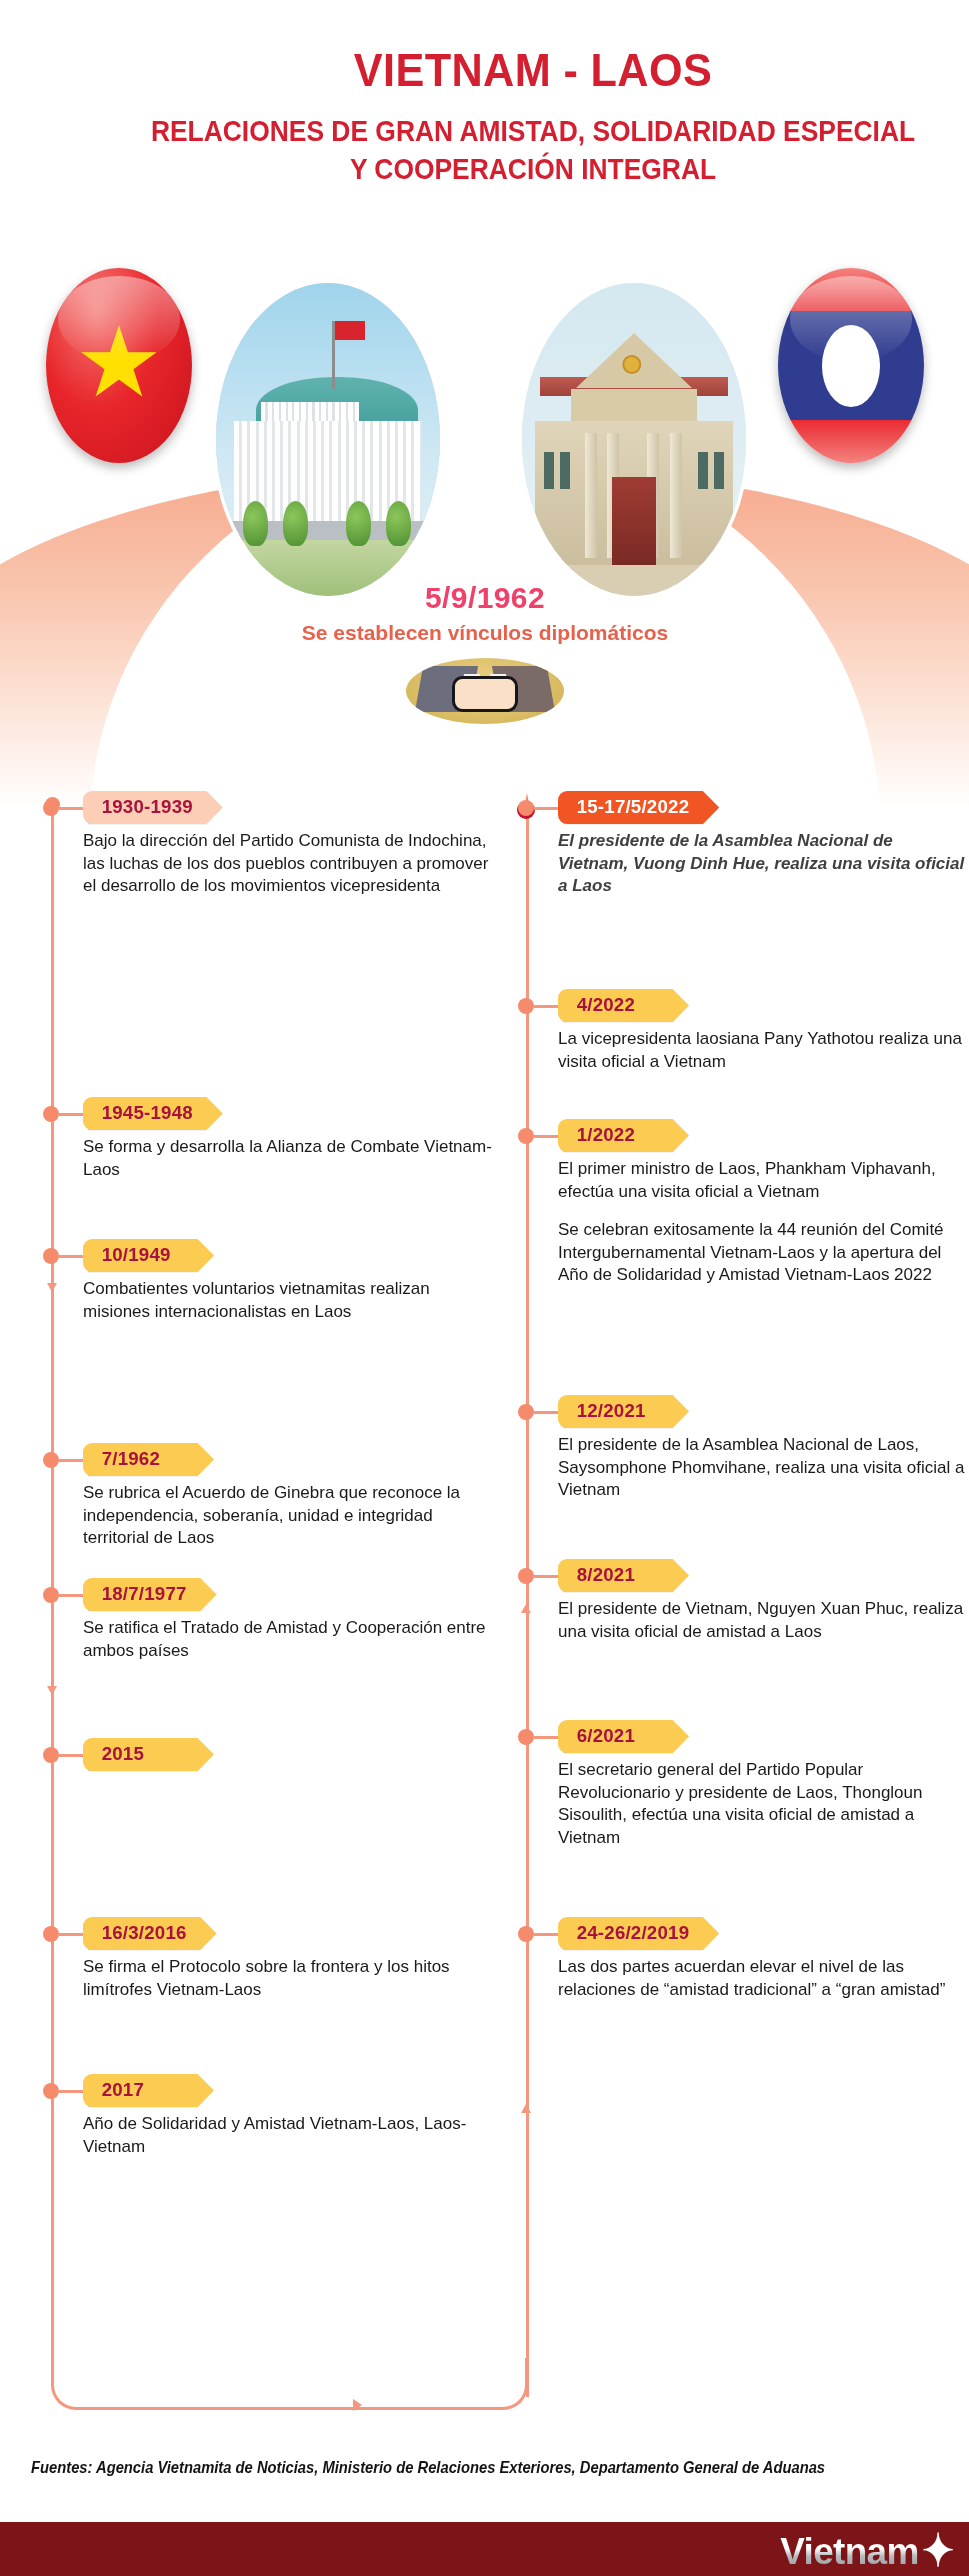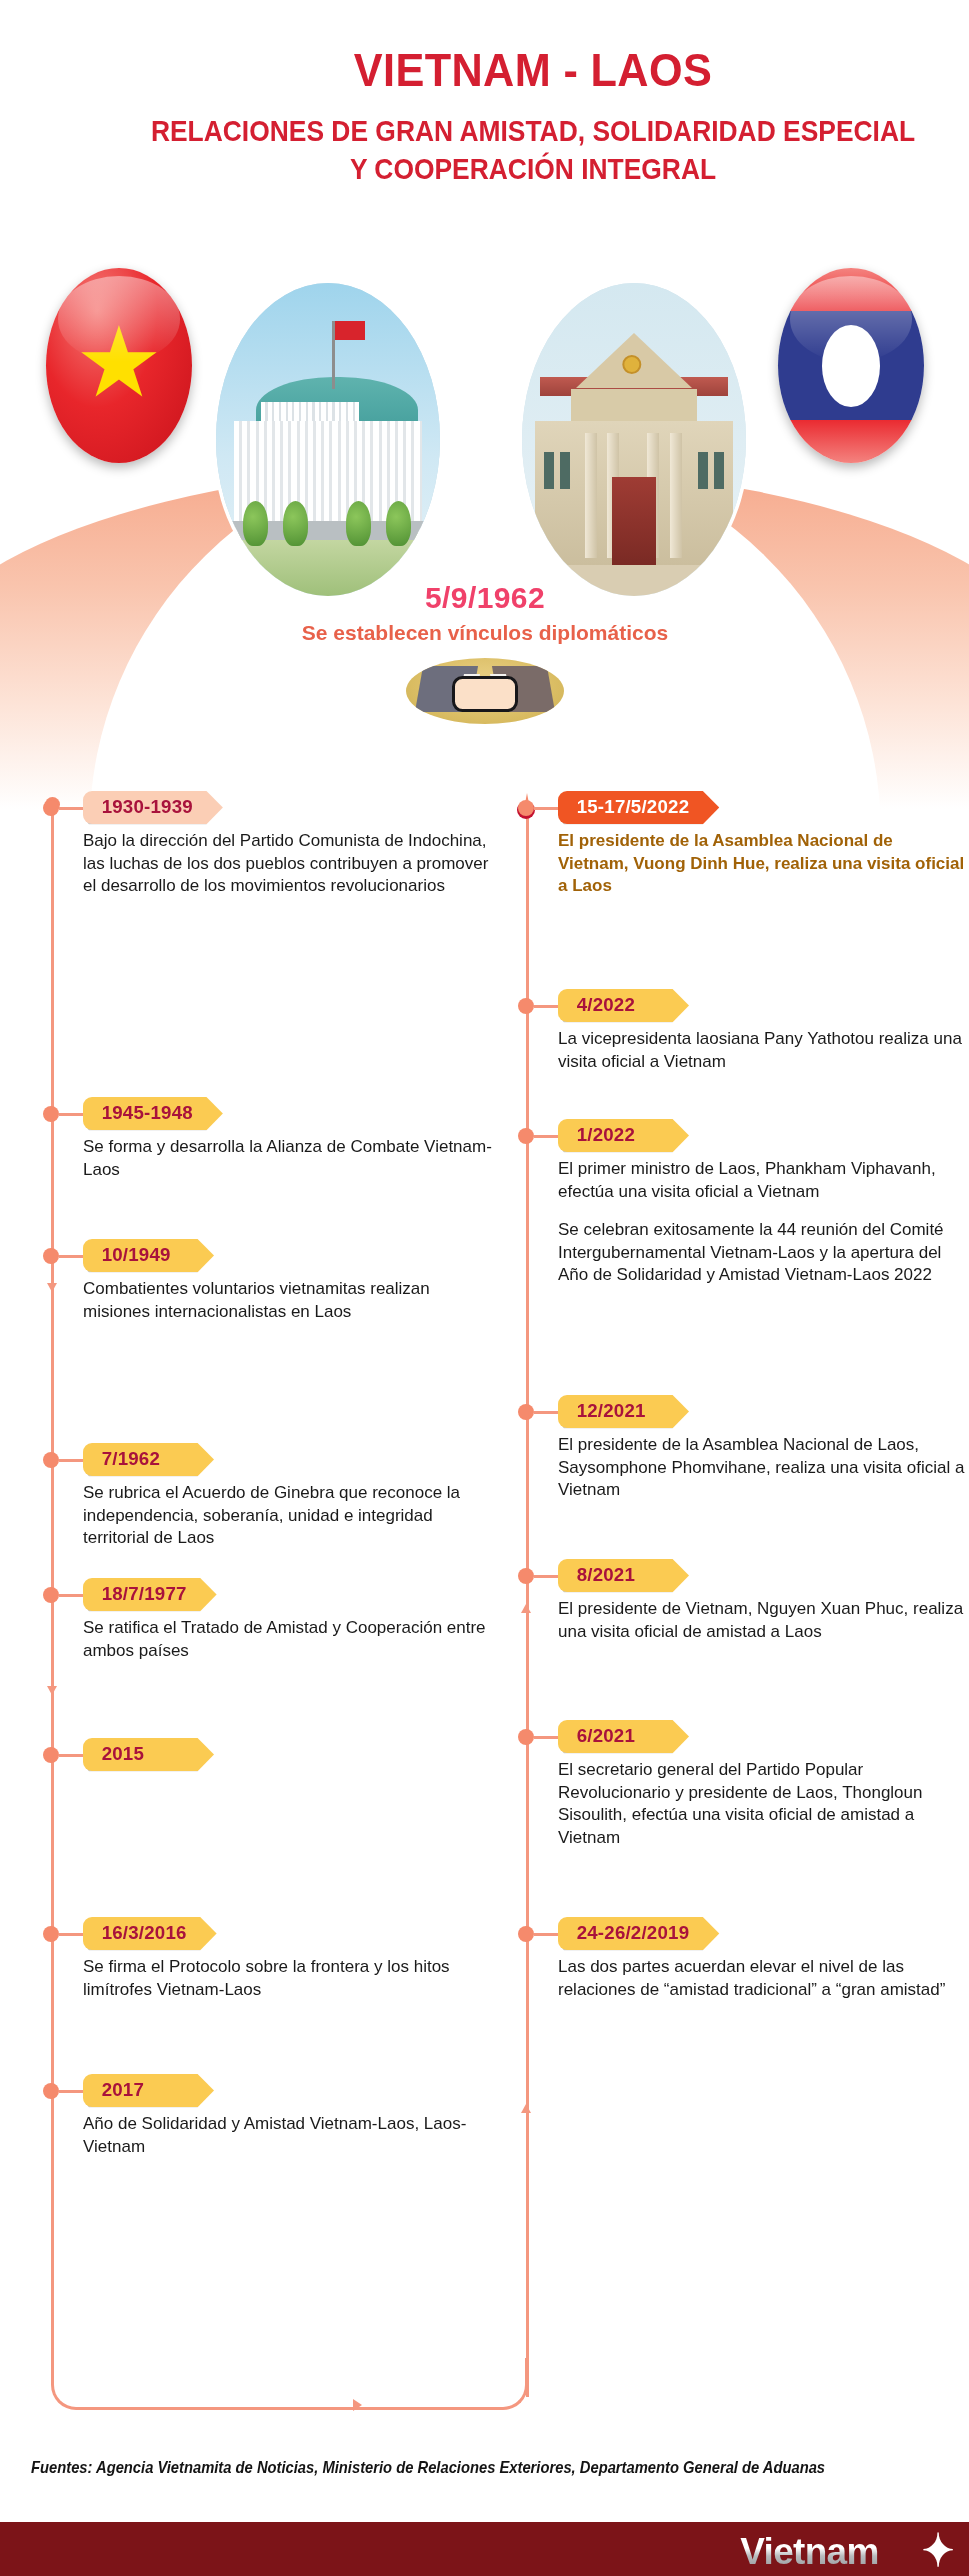--- a/index.html
+++ b/index.html
@@ -277,22 +277,23 @@
 
   .tl-text {
     margin-left: 32px;
     margin-top: 6px;
     font-size: 17px;
     line-height: 1.32;
     color: #1A1A1A;
     max-width: 409px;
   }
   .tl-text.emph {
-    color: #a16207;
+    color: #404040;
     font-weight: 700;
+    font-style: italic;
   }
   .tl-text + .tl-text { margin-top: 16.4px; }
 
   
   .sources {
     position: absolute; left: 31px; top: 2459px; width: 910px;
     font-size: 15.7px;
     font-style: italic;
     font-weight: 700;
     color: #141414;
@@ -304,21 +305,21 @@
     background: #7C1418;
   }
   .logo {
     position: absolute; right: 16.4px; top: 2528px;
     font-size: 37px; font-weight: 700;
     letter-spacing: -0.7px;
     background: linear-gradient(180deg,#ffffff 0%,#ffffff 45%,#B9BCBE 62%,#8D9093 100%);
     -webkit-background-clip: text;
     background-clip: text;
     color: transparent;
-    display: flex; align-items: baseline; gap: 40px;
+    display: flex; align-items: baseline;
   }
   .logo-plus {
     display: inline-block;
     margin-left: 3px;
     font-size: 39px;
     color: #ffffff;
     background: none;
     -webkit-text-fill-color: #ffffff;
     transform: scaleY(1.15);
   }
@@ -406,21 +407,21 @@
     <div class="cap-right-dot"></div>
 
     <div class="axis-arrow-down" style="left:31px; top:492px;"></div>
     <div class="axis-arrow-down" style="left:31px; top:895px;"></div>
     <div class="axis-arrow-up" style="left:505px; top:813px;"></div>
     <div class="axis-arrow-up" style="left:505px; top:1313px;"></div>
 
     <div class="tl-loop"></div>
     <div class="tl-loop-arrow"></div>
 
-    <div class="tl-item col-l" style="top:0px;"><div class="tl-dot"></div><div class="tl-stub"></div><div class="badge-wrap"><div class="badge peach">1930-1939</div></div><div class="tl-text">Bajo la dirección del Partido Comunista de Indochina, las luchas de los dos pueblos contribuyen a promover el desarrollo de los movimientos revolucionarios</div></div>
+    <div class="tl-item col-l" style="top:0px;"><div class="tl-dot"></div><div class="tl-stub"></div><div class="badge-wrap"><div class="badge peach">1930-1939</div></div><div class="tl-text">Bajo la dirección del Partido Comunista de Indochina, las luchas de los dos pueblos contribuyen a promover el desarrollo de los movimientos vicepresidenta</div></div>
     <div class="tl-item col-l" style="top:306px;"><div class="tl-dot"></div><div class="tl-stub"></div><div class="badge-wrap"><div class="badge yellow">1945-1948</div></div><div class="tl-text">Se forma y desarrolla la Alianza de Combate Vietnam-Laos</div></div>
     <div class="tl-item col-l" style="top:448px;"><div class="tl-dot"></div><div class="tl-stub"></div><div class="badge-wrap"><div class="badge yellow">10/1949</div></div><div class="tl-text">Combatientes voluntarios vietnamitas realizan misiones internacionalistas en Laos</div></div>
     <div class="tl-item col-l" style="top:604px;margin-top:48px;"><div class="tl-dot"></div><div class="tl-stub"></div><div class="badge-wrap"><div class="badge yellow">7/1962</div></div><div class="tl-text">Se rubrica el Acuerdo de Ginebra que reconoce la independencia, soberanía, unidad e integridad territorial de Laos</div></div>
     <div class="tl-item col-l" style="top:787px;"><div class="tl-dot"></div><div class="tl-stub"></div><div class="badge-wrap"><div class="badge yellow">18/7/1977</div></div><div class="tl-text">Se ratifica el Tratado de Amistad y Cooperación entre ambos países</div></div>
     <div class="tl-item col-l" style="top:947px;"><div class="tl-dot"></div><div class="tl-stub"></div><div class="badge-wrap"><div class="badge yellow">2015</div></div></div>
     <div class="tl-item col-l" style="top:1126px;"><div class="tl-dot"></div><div class="tl-stub"></div><div class="badge-wrap"><div class="badge yellow">16/3/2016</div></div><div class="tl-text">Se firma el Protocolo sobre la frontera y los hitos limítrofes Vietnam-Laos</div></div>
     <div class="tl-item col-l" style="top:1283px;"><div class="tl-dot"></div><div class="tl-stub"></div><div class="badge-wrap"><div class="badge yellow">2017</div></div><div class="tl-text">Año de Solidaridad y Amistad Vietnam-Laos, Laos-Vietnam</div></div>
 
     <div class="tl-item col-r" style="top:0px;"><div class="tl-dot"></div><div class="tl-stub"></div><div class="badge-wrap"><div class="badge red">15-17/5/2022</div></div><div class="tl-text emph">El presidente de la Asamblea Nacional de Vietnam, Vuong Dinh Hue, realiza una visita oficial a Laos</div></div>
     <div class="tl-item col-r" style="top:198px;"><div class="tl-dot"></div><div class="tl-stub"></div><div class="badge-wrap"><div class="badge yellow">4/2022</div></div><div class="tl-text">La vicepresidenta laosiana Pany Yathotou realiza una visita oficial a Vietnam</div></div>

